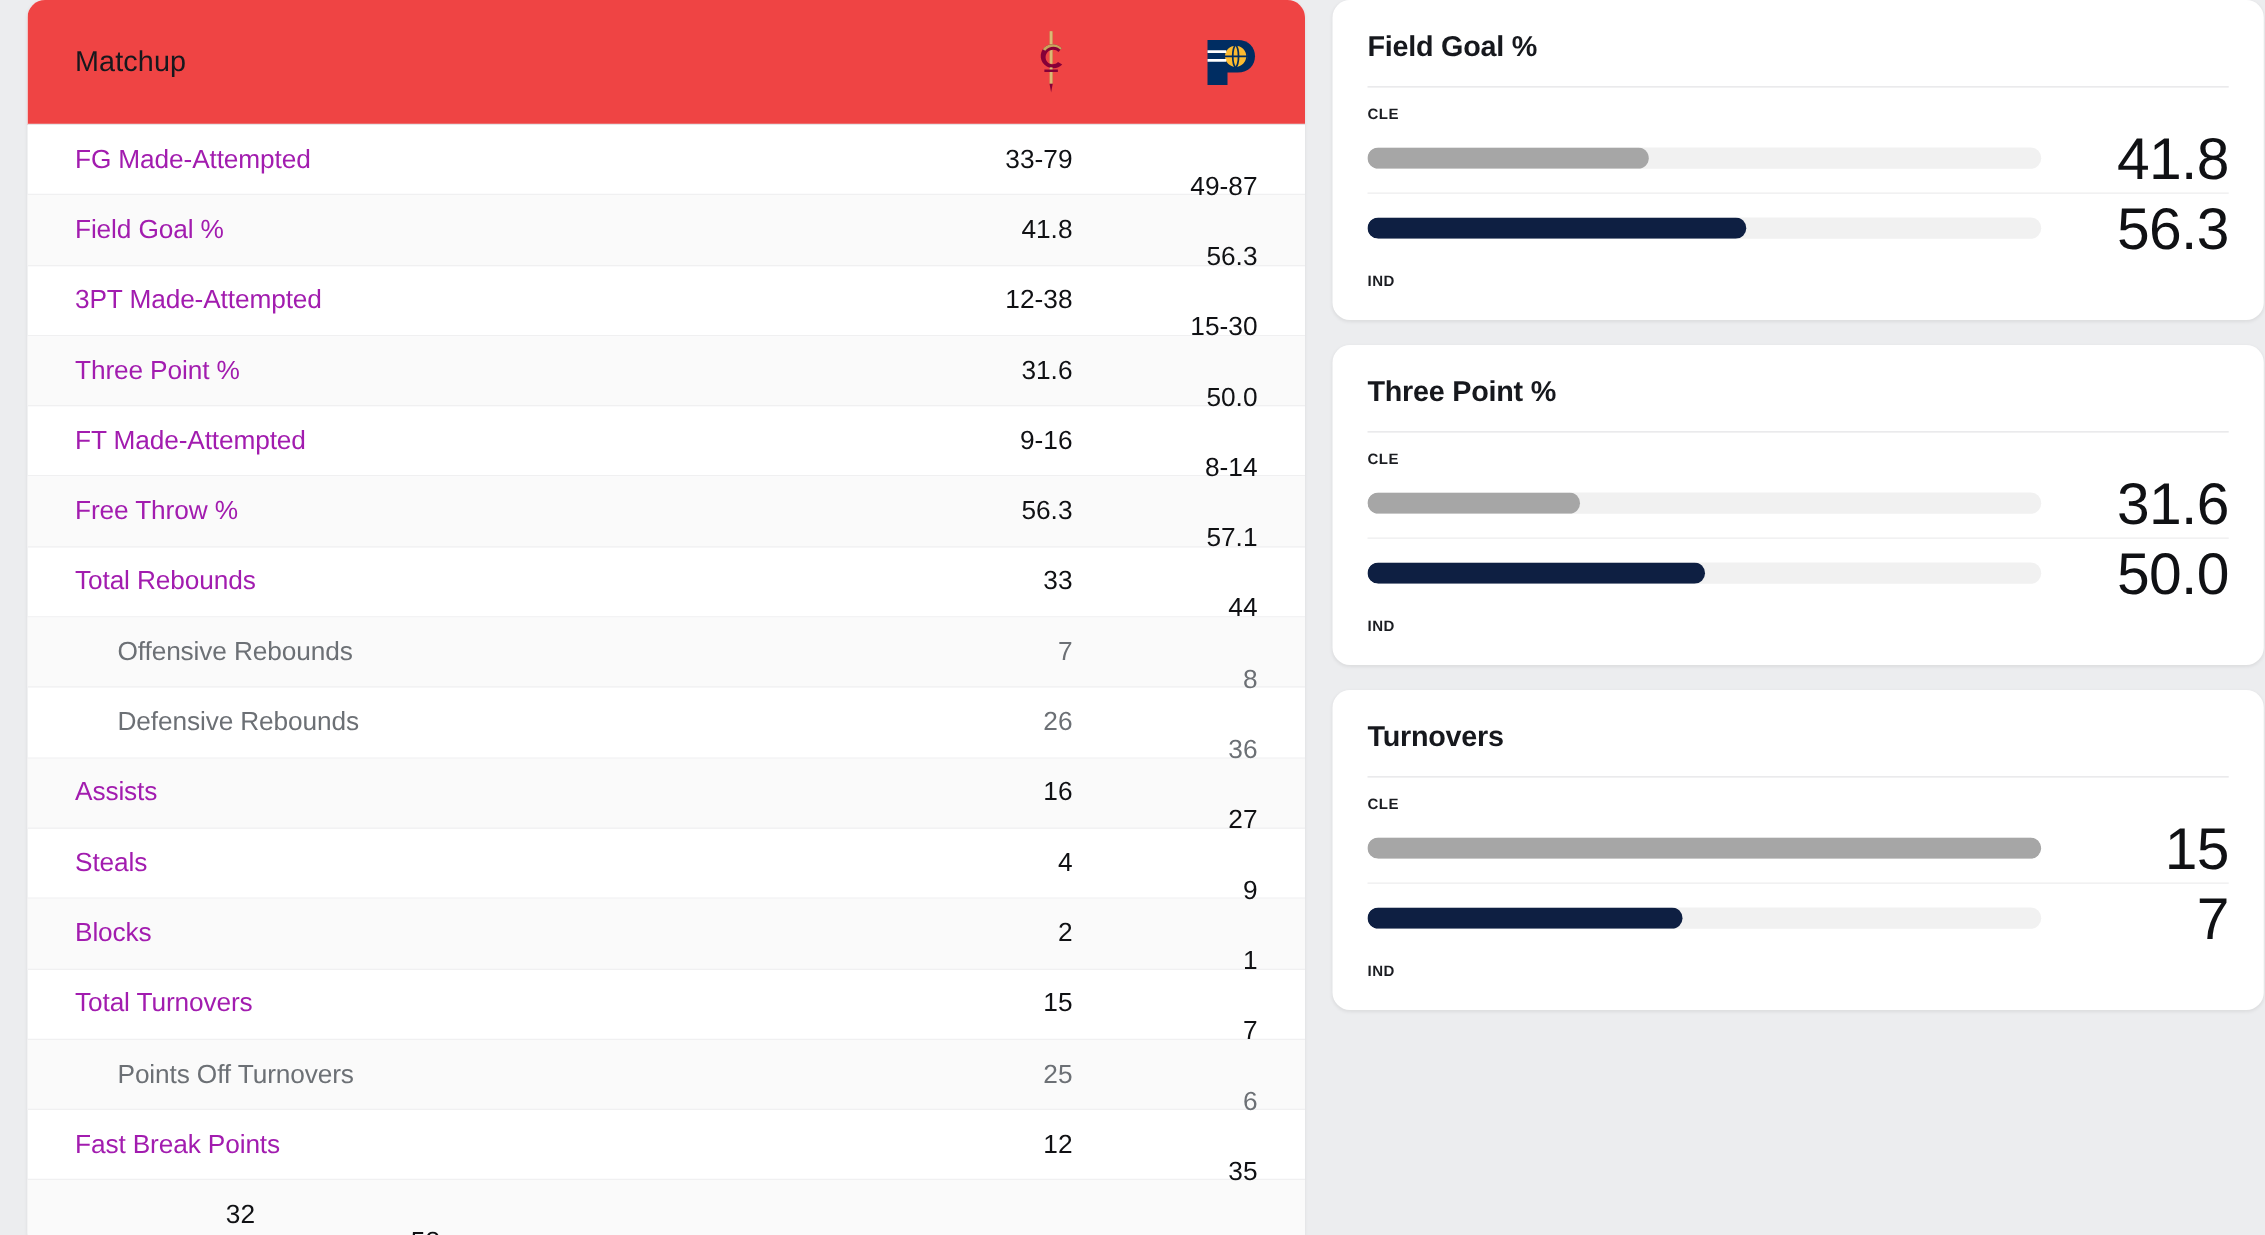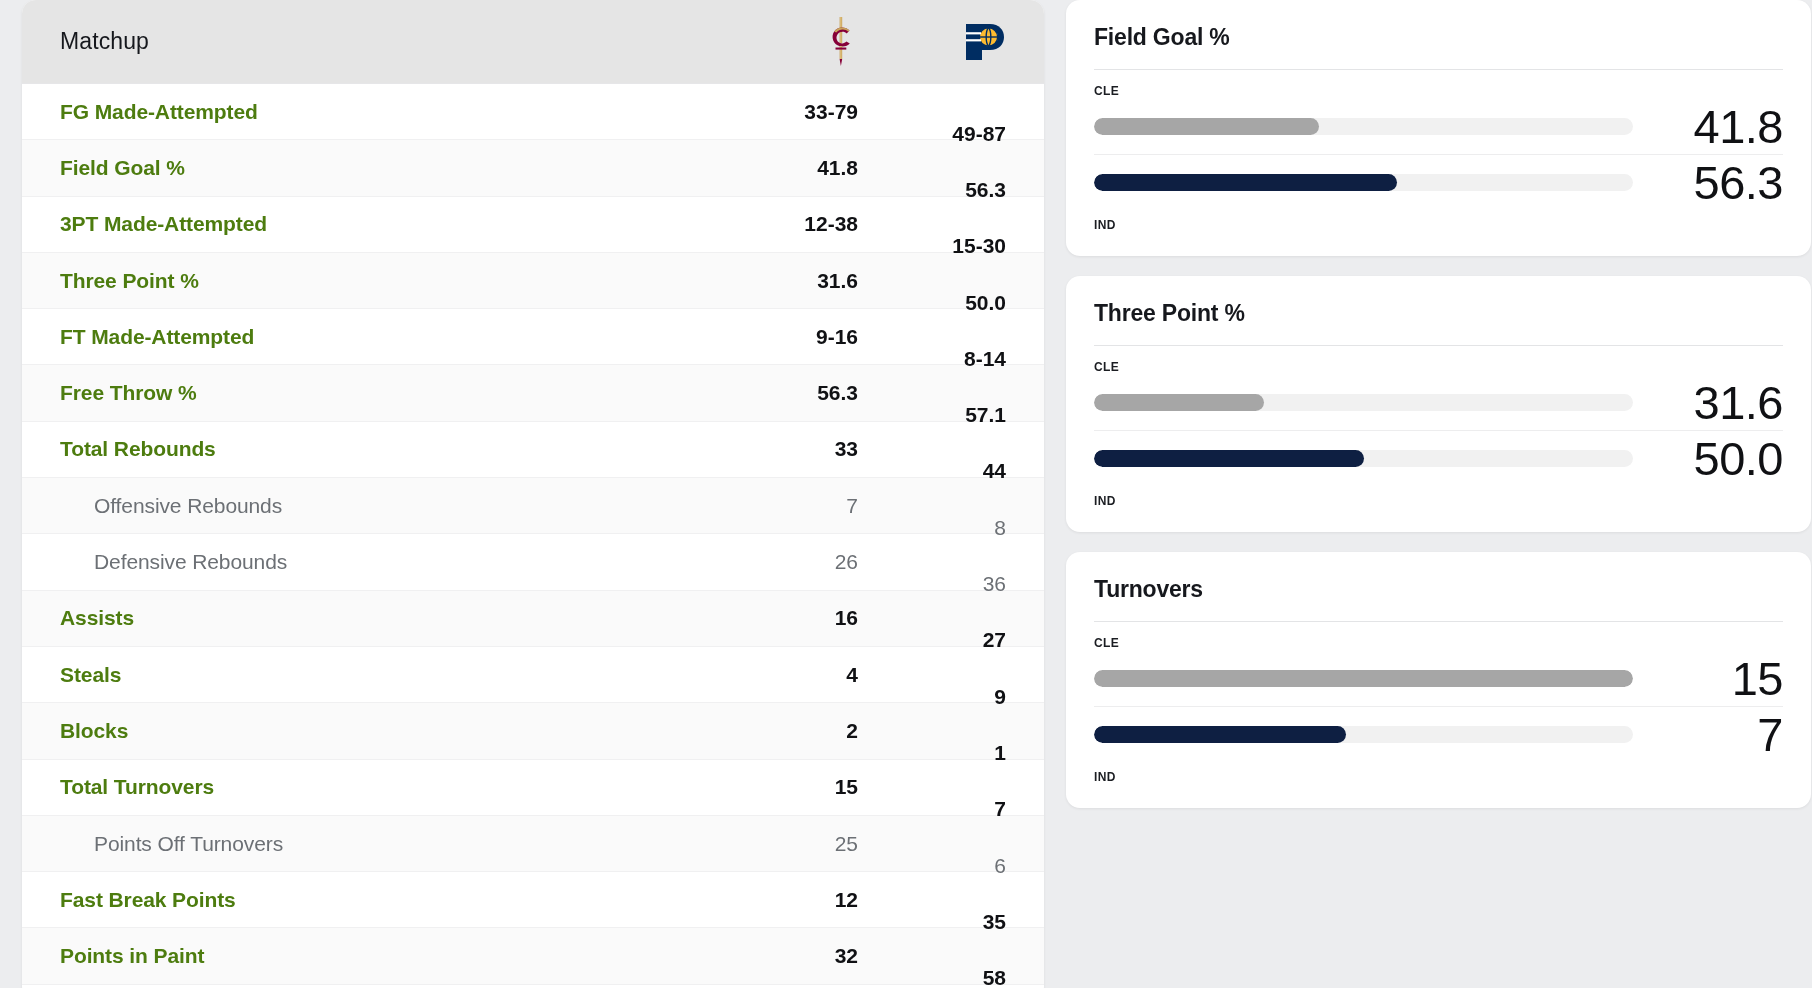--- a/index.html
+++ b/index.html
@@ -32,24 +32,24 @@
     border-radius: 14px;
     box-shadow: 0 1px 3px rgba(0,0,0,0.07);
     overflow: hidden;
     position: relative;
     height: 1000px;
   }
 
   .table-head {
     display: flex;
     align-items: center;
-    height: 84px;
+    height: 100px;
     padding: 0 30px 0 38px;
     border-bottom: 1px solid #e6e6e8;
-    background: #e5e5e5;
+    background: #ef4444;
   }
   .table-head .th-label {
     flex: 1 1 auto;
     font-size: 23px;
     color: #16181d;
     font-weight: 400;
     letter-spacing: .1px;
   }
   .th-logo {
     width: 150px;
@@ -66,34 +66,34 @@
     display: flex;
     align-items: center;
     height: 56.3px;
     padding: 0 30px 0 38px;
     border-bottom: 1px solid #f0f0f1;
   }
   .row.alt { background: #fafafa; }
   .row .r-label {
     flex: 1 1 auto;
     font-size: 21px;
-    font-weight: bold;
-    color: #4d7c0f;
+    font-weight: normal;
+    color: #a21caf;
     letter-spacing: -.1px;
   }
   .row.sub .r-label {
     font-weight: 400;
     color: #6c7075;
     padding-left: 34px;
   }
   .row .r-val {
     width: 150px;
     text-align: right;
     font-size: 21px;
-    font-weight: bold;
+    font-weight: normal;
     color: #101114;
     padding-right: 6px;
   }
   .row.sub .r-val {
     font-weight: 400;
     color: #6c7075;
   }
   .row .r-val.ind { padding-right: 8px; margin-top: 44px; }
 
   
@@ -286,21 +286,20 @@
           <div class="r-label">Points Off Turnovers</div>
           <div class="r-val cle">25</div>
           <div class="r-val ind">6</div>
         </div>
         <div class="row">
           <div class="r-label">Fast Break Points</div>
           <div class="r-val cle">12</div>
           <div class="r-val ind">35</div>
         </div>
         <div class="row alt">
-          <div class="r-label">Points in Paint</div>
           <div class="r-val cle">32</div>
           <div class="r-val ind">58</div>
         </div>
       </div>
   </div>
 
   <div class="right-col" id="stat-cards">
       <div class="stat-card">
         <div class="stat-title">Field Goal %</div>
         <div class="team-tag">CLE</div>

